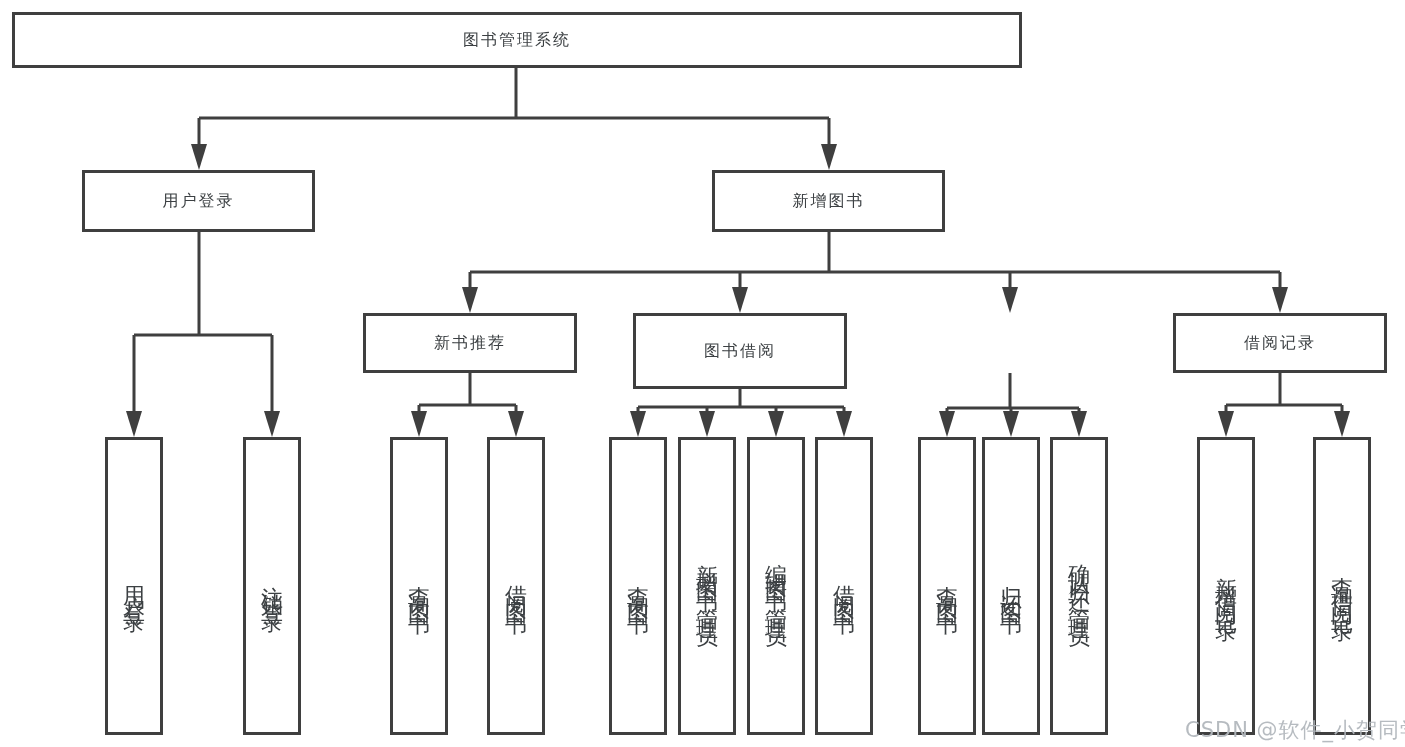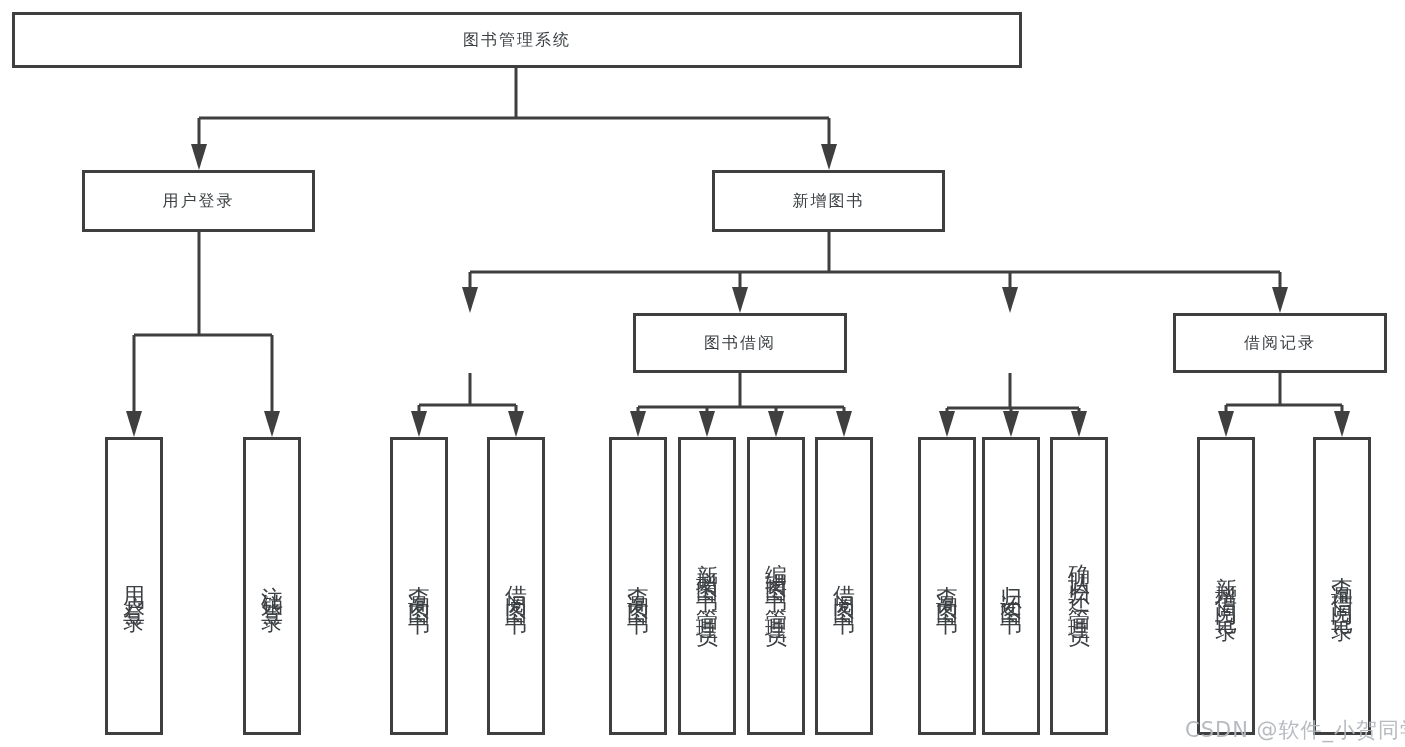--- a/index.html
+++ b/index.html
@@ -60,21 +60,22 @@
       <polygon points="1218,411 1234,411 1226,437"></polygon>
       <polygon points="1334,411 1350,411 1342,437"></polygon>
     </g>
   </svg>
 
   <div class="node hbox" style="left:12px;top:12px;width:1010px;height:56px;">图书管理系统</div>
 
   <div class="node hbox" style="left:82px;top:170px;width:233px;height:62px;">用户登录</div>
   <div class="node hbox" style="left:712px;top:170px;width:233px;height:62px;">新增图书</div>
 
-  <div class="node hbox" style="left:633px;top:313px;width:214px;height:60px;text-align:center;">图书借阅</div>
+  <div class="node hbox" style="left:363px;top:313px;width:214px;height:60px;">新书推荐</div>
+  <div class="node hbox" style="left:633px;top:313px;width:214px;height:76px;text-align:center;">图书借阅</div>
   <div class="node hbox" style="left:1173px;top:313px;width:214px;height:60px;">借阅记录</div>
 
   <div class="node vbox" style="left:105px;top:437px;width:58px;height:298px;">用户登录</div>
   <div class="node vbox" style="left:243px;top:437px;width:58px;height:298px;">注销登录</div>
 
   <div class="node vbox" style="left:390px;top:437px;width:58px;height:298px;">查询图书</div>
   <div class="node vbox" style="left:487px;top:437px;width:58px;height:298px;">借阅图书</div>
 
   <div class="node vbox" style="left:609px;top:437px;width:58px;height:298px;">查询图书</div>
   <div class="node vbox" style="left:678px;top:437px;width:58px;height:298px;">新增图书（管理员）</div>

